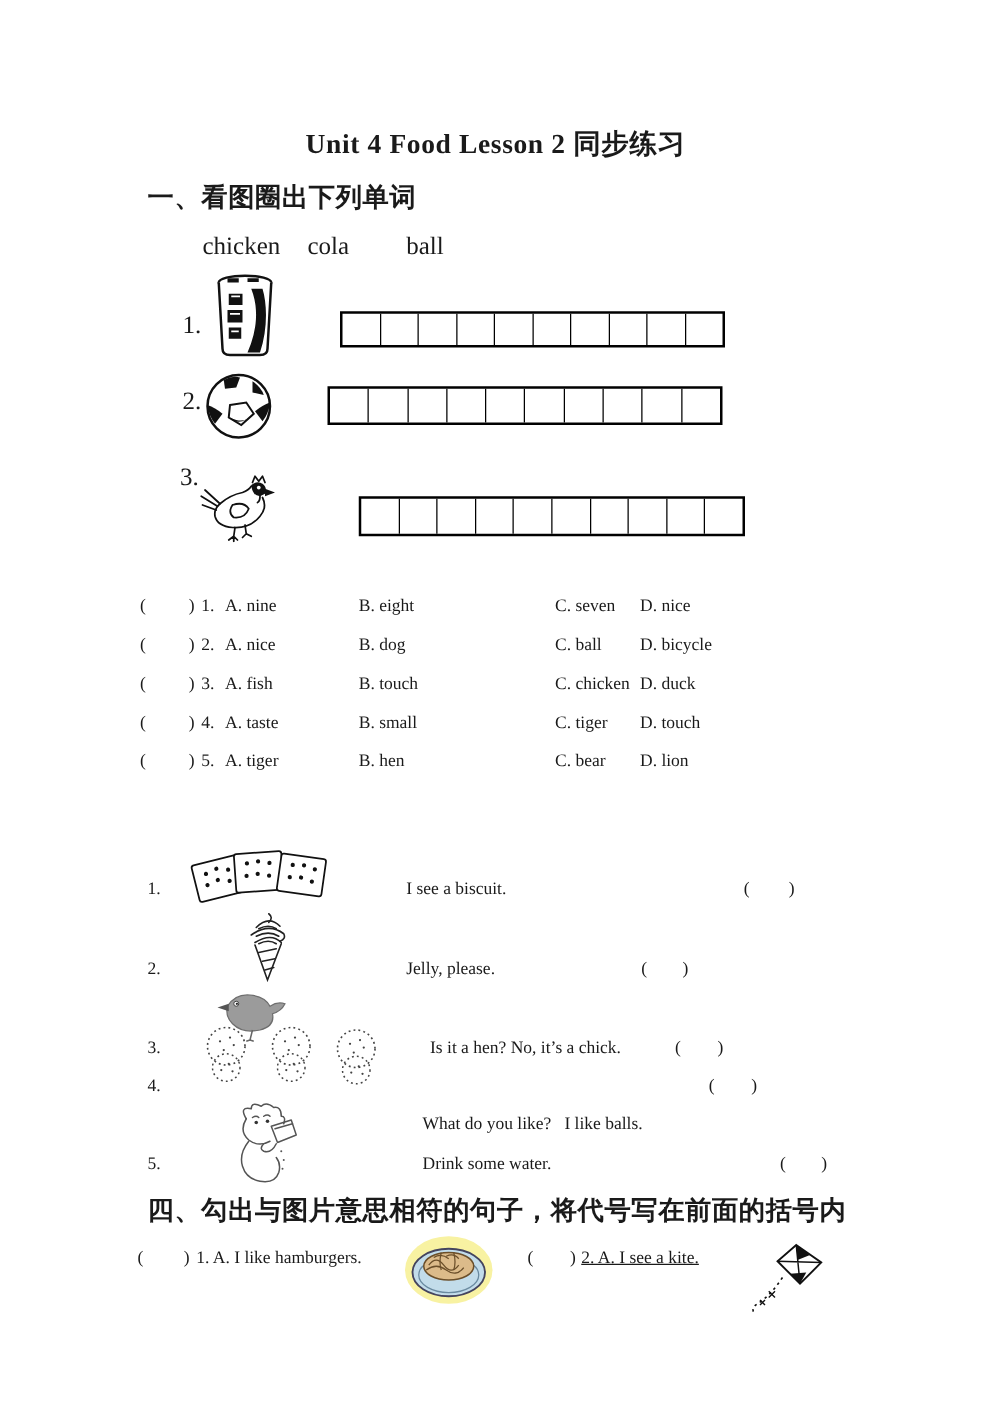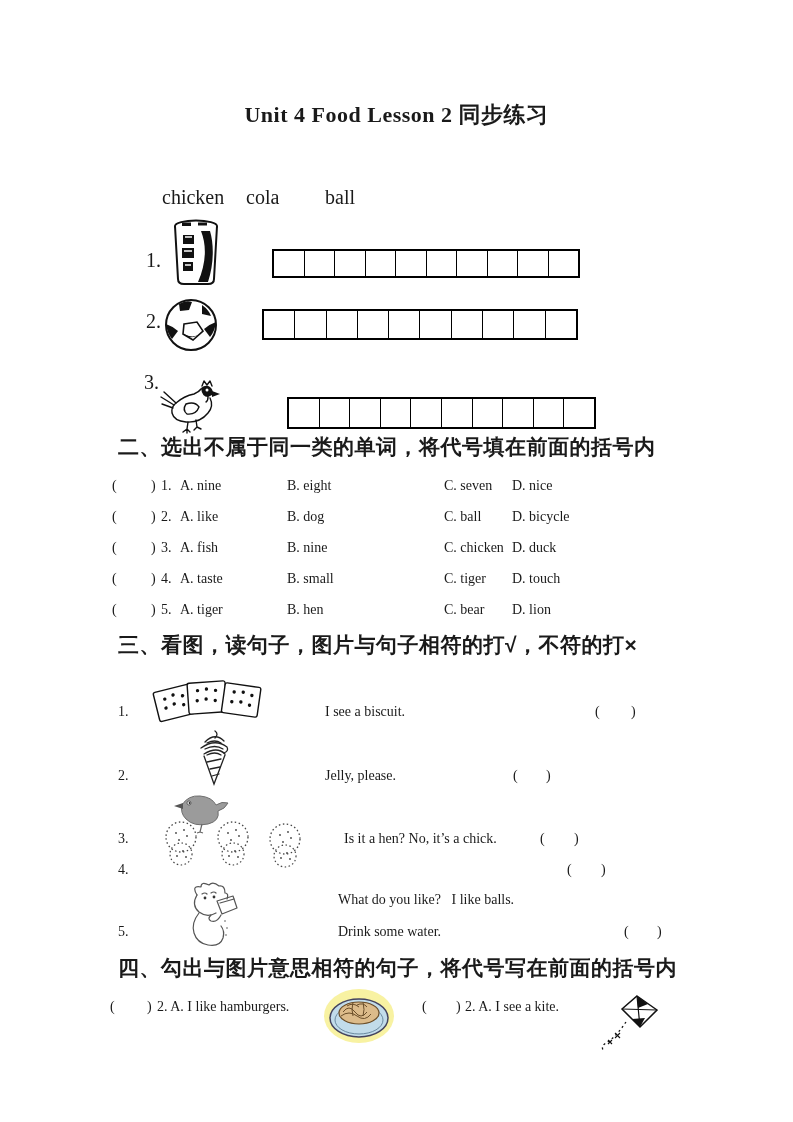--- a/index.html
+++ b/index.html
@@ -60,29 +60,30 @@
   #s3r1 { top:704px; } #s3r2 { top:768px; } #s3r3 { top:831px; } #s3r4 { top:862px; } #s3r5 { top:924px; }
   #s3r1 .sent { left:325px; } #s3r1 .po { left:595px; } #s3r1 .pc { left:631px; }
   #s3r2 .sent { left:325px; } #s3r2 .po { left:513px; } #s3r2 .pc { left:546px; }
   #s3r3 .sent { left:344px; } #s3r3 .po { left:540px; } #s3r3 .pc { left:574px; }
   #s3r4 .sent { left:338px;margin-top:30px; } #s3r4 .po { left:567px; } #s3r4 .pc { left:601px; }
   #s3r5 .sent { left:338px; } #s3r5 .po { left:624px; } #s3r5 .pc { left:657px; }
 
   .s4row { position:absolute; left:0; top:999px; width:793px; height:22px; font-size:14px; }
   .s4row span { position:absolute; white-space:pre; }
   #s4po1 { left:110px; } #s4pc1 { left:147px; } #s4t1 { left:157px; }
-  #s4po2 { left:422px; } #s4pc2 { left:456px; } #s4t2 { left:465px; }
+  #s4po2 { left:422px; } #s4pc2 { left:456px; } #s4t2 { left:465px;text-decoration:underline; }
 </style>
 </head>
 <body>
 
 <div class="page">
 
   <h1 class="title">Unit 4 Food Lesson 2 同步练习</h1>
 
+  <div class="sec-heading" id="s1h">一、看图圈出下列单词</div>
   <span class="txt" id="w1">chicken</span>
   <span class="txt" id="w2">cola</span>
   <span class="txt" id="w3">ball</span>
 
   <span class="txt" id="n1">1.</span>
   <svg class="img" id="img-can" width="52" height="68" viewBox="0 0 52 68">
     <ellipse cx="26" cy="8" rx="21" ry="5.5" fill="#fff" stroke="#111" stroke-width="2"></ellipse>
     <path d="M5,8 L8,61 Q8,66 14,66 L38,66 Q44,66 44,61 L47,8" fill="#fff" stroke="#111" stroke-width="2"></path>
     <path d="M12,4.5 h9 v3.5 h-9 z" fill="#111"></path>
       <path d="M28,4.5 h9 v3 h-9 z" fill="#111"></path>
@@ -149,46 +150,45 @@
       <div class="cell"></div>
       <div class="cell"></div>
       <div class="cell"></div>
       <div class="cell"></div>
       <div class="cell"></div>
       <div class="cell"></div>
       <div class="cell"></div>
       <div class="cell"></div>
     </div>
 
-  <div class="sec-heading" id="s2h">二、选出不属于同一类的单词，将代号填在前面的括号内</div>
 
   <div class="s2row" id="s2r1">
     <span class="po">(</span>
     <span class="pc">)</span>
     <span class="rnum">1.</span>
     <span class="oa">A. nine</span>
     <span class="ob">B. eight</span>
     <span class="oc">C. seven</span>
     <span class="od">D. nice</span>
   </div>
   <div class="s2row" id="s2r2">
     <span class="po">(</span>
     <span class="pc">)</span>
     <span class="rnum">2.</span>
-    <span class="oa">A. like</span>
+    <span class="oa">A. nice</span>
     <span class="ob">B. dog</span>
     <span class="oc">C. ball</span>
     <span class="od">D. bicycle</span>
   </div>
   <div class="s2row" id="s2r3">
     <span class="po">(</span>
     <span class="pc">)</span>
     <span class="rnum">3.</span>
     <span class="oa">A. fish</span>
-    <span class="ob">B. nine</span>
+    <span class="ob">B. touch</span>
     <span class="oc">C. chicken</span>
     <span class="od">D. duck</span>
   </div>
   <div class="s2row" id="s2r4">
     <span class="po">(</span>
     <span class="pc">)</span>
     <span class="rnum">4.</span>
     <span class="oa">A. taste</span>
     <span class="ob">B. small</span>
     <span class="oc">C. tiger</span>
@@ -197,21 +197,20 @@
   <div class="s2row" id="s2r5">
     <span class="po">(</span>
     <span class="pc">)</span>
     <span class="rnum">5.</span>
     <span class="oa">A. tiger</span>
     <span class="ob">B. hen</span>
     <span class="oc">C. bear</span>
     <span class="od">D. lion</span>
   </div>
 
-  <div class="sec-heading" id="s3h">三、看图，读句子，图片与句子相符的打√，不符的打×</div>
 
   <svg class="img" id="img-biscuits" width="118" height="54" viewBox="0 0 118 54">
     <g stroke="#111" stroke-width="1.4" fill="#fff">
       <g transform="rotate(-14 28 28)">
           <rect x="10" y="13" width="37" height="30" rx="2"></rect>
         <g fill="#111" stroke="none">
             <circle cx="20" cy="22" r="1.7"></circle>
             <circle cx="29" cy="20" r="1.7"></circle>
             <circle cx="38" cy="23" r="1.7"></circle>
             <circle cx="19" cy="31" r="1.7"></circle>
@@ -335,21 +334,21 @@
     <span class="sent">Drink some water.</span>
     <span class="po">(</span>
     <span class="pc">)</span>
   </div>
 
   <div class="sec-heading" id="s4h">四、勾出与图片意思相符的句子，将代号写在前面的括号内</div>
 
   <div class="s4row">
     <span id="s4po1">(</span>
     <span id="s4pc1">)</span>
-    <span id="s4t1">2. A. I like hamburgers.</span>
+    <span id="s4t1">1. A. I like hamburgers.</span>
     <span id="s4po2">(</span>
     <span id="s4pc2">)</span>
     <span id="s4t2">2. A. I see a kite.</span>
   </div>
 
   <svg class="img" id="img-plate" width="74" height="62" viewBox="0 0 74 62">
     <ellipse cx="37" cy="30" rx="35" ry="27" fill="#f8f2a2"></ellipse>
     <ellipse cx="37" cy="32" rx="29" ry="19" fill="#c2dcea" stroke="#44445e" stroke-width="1.5"></ellipse>
     <ellipse cx="37" cy="34" rx="24" ry="14" fill="none" stroke="#6a8aa0" stroke-width="1"></ellipse>
     <ellipse cx="37" cy="27" rx="20" ry="11" fill="#dcbb8a" stroke="#6b4f2a" stroke-width="1.2"></ellipse>

